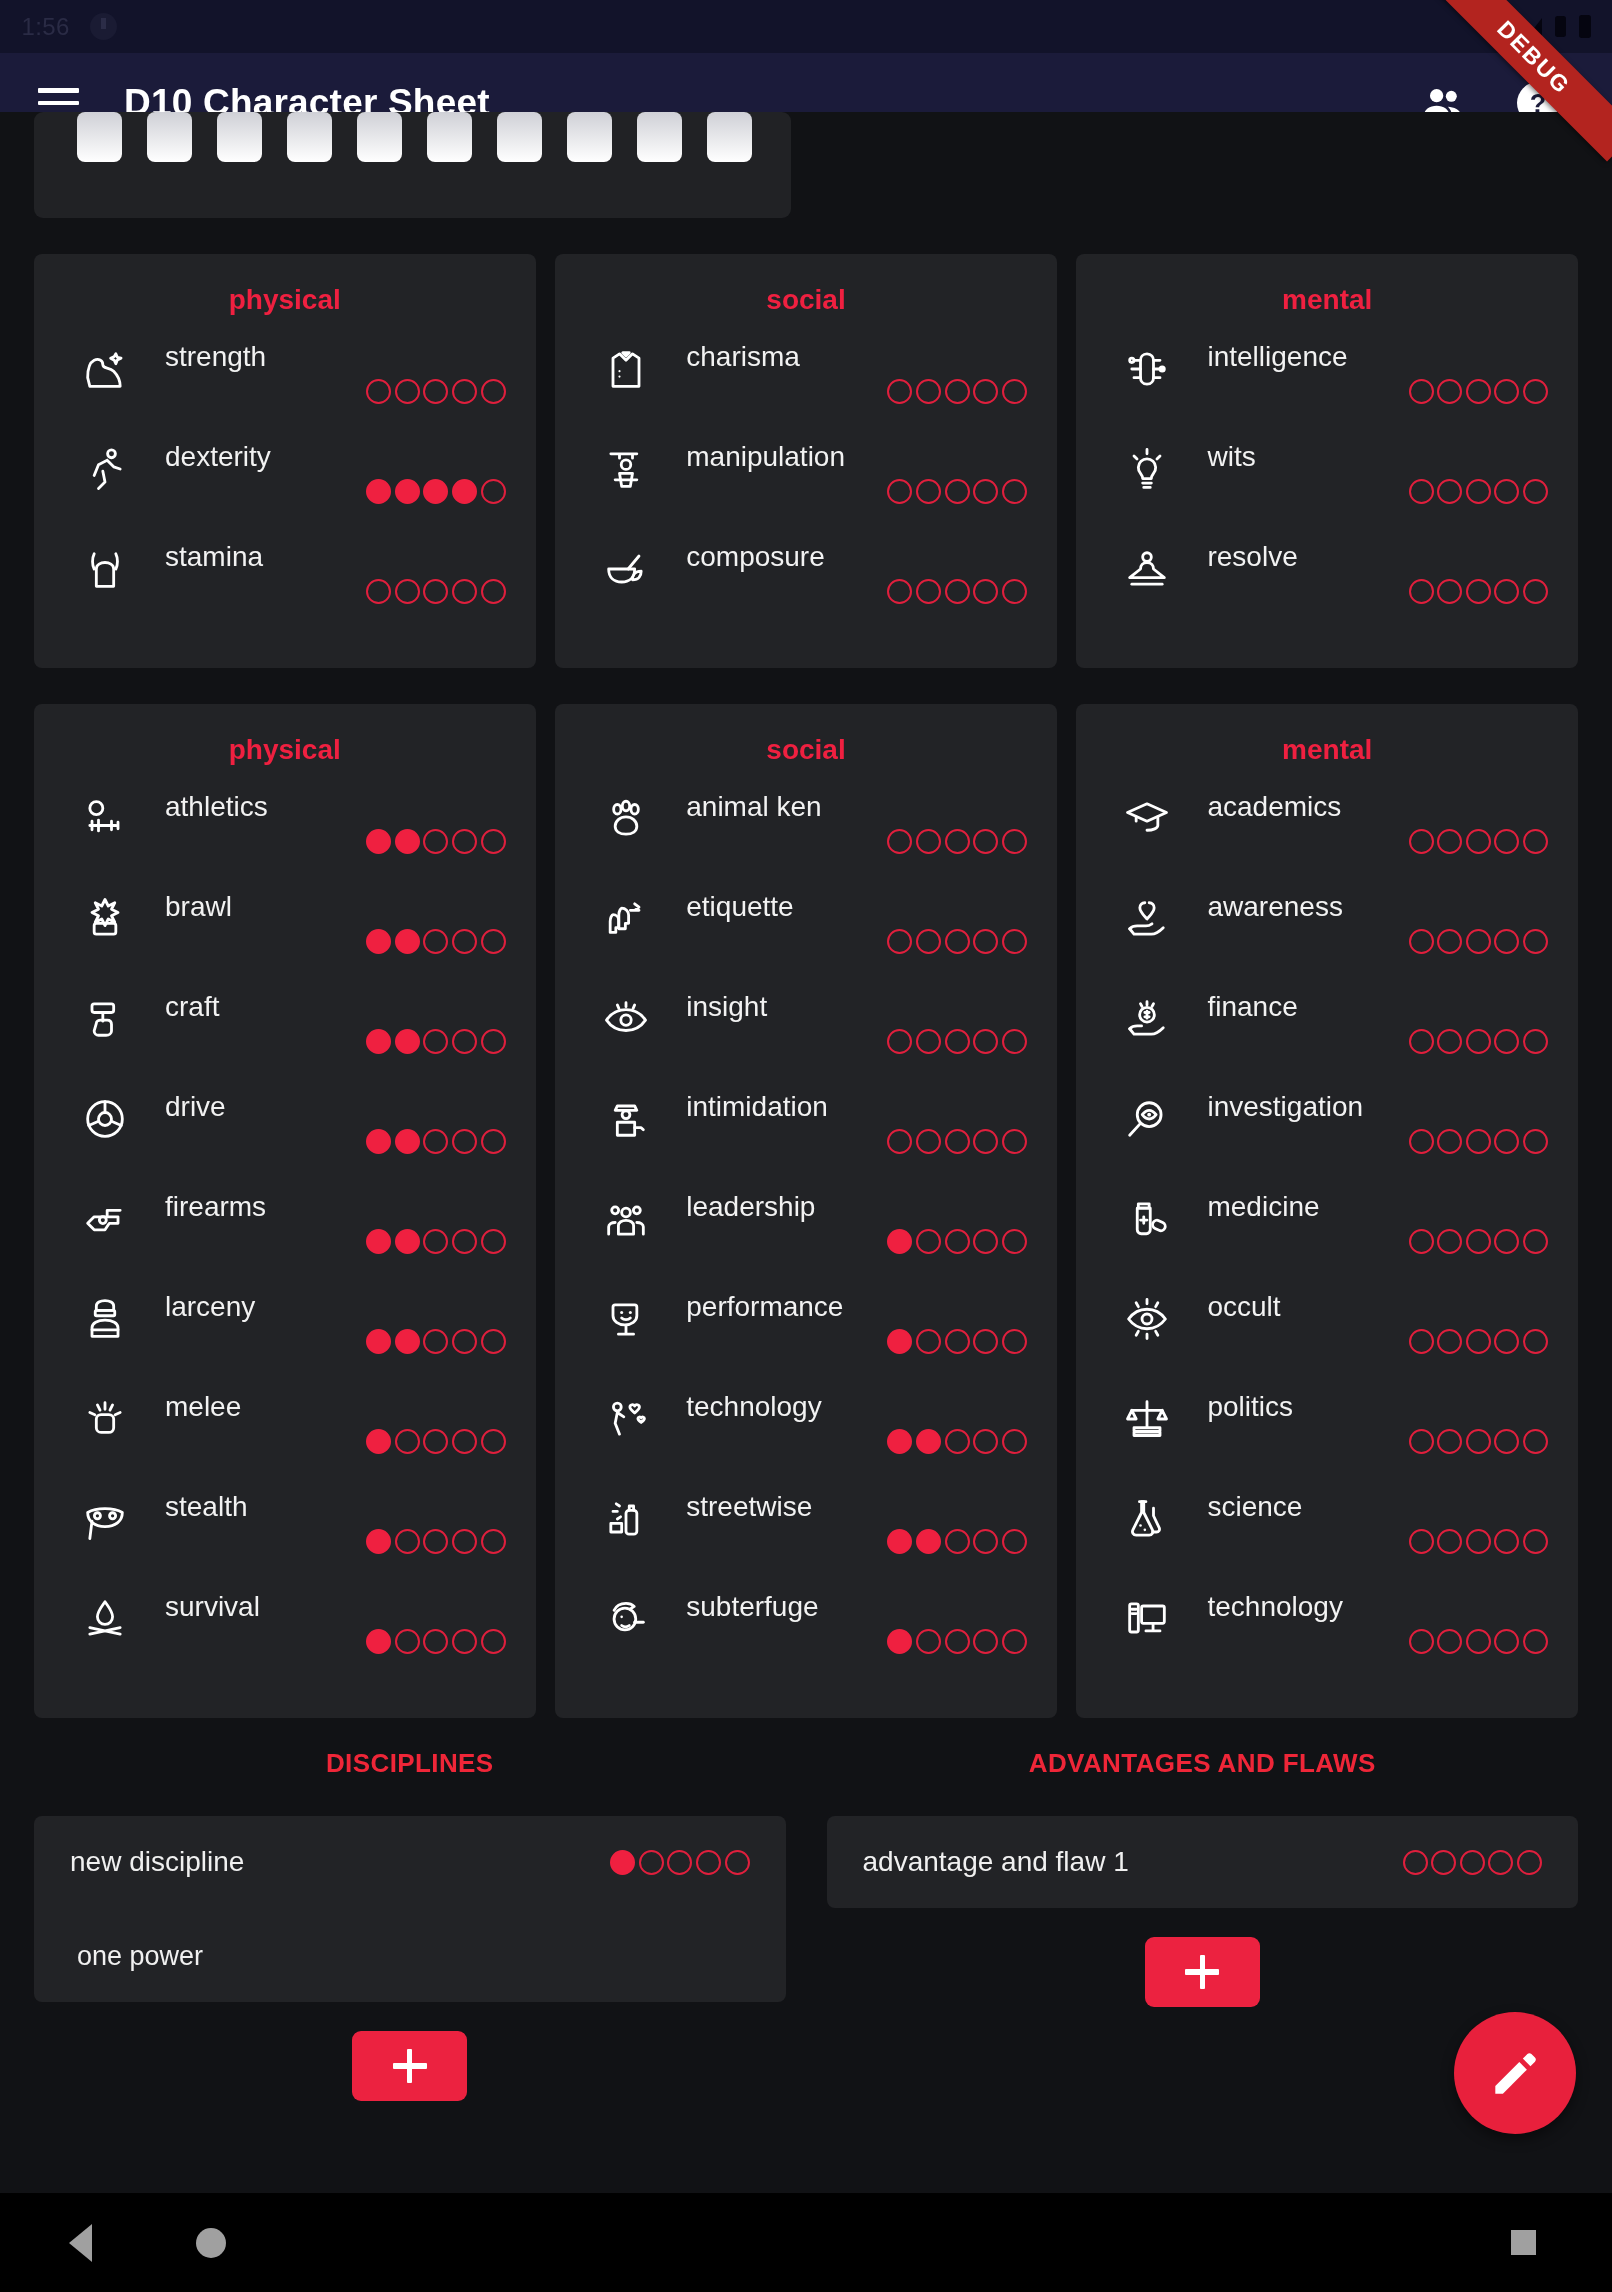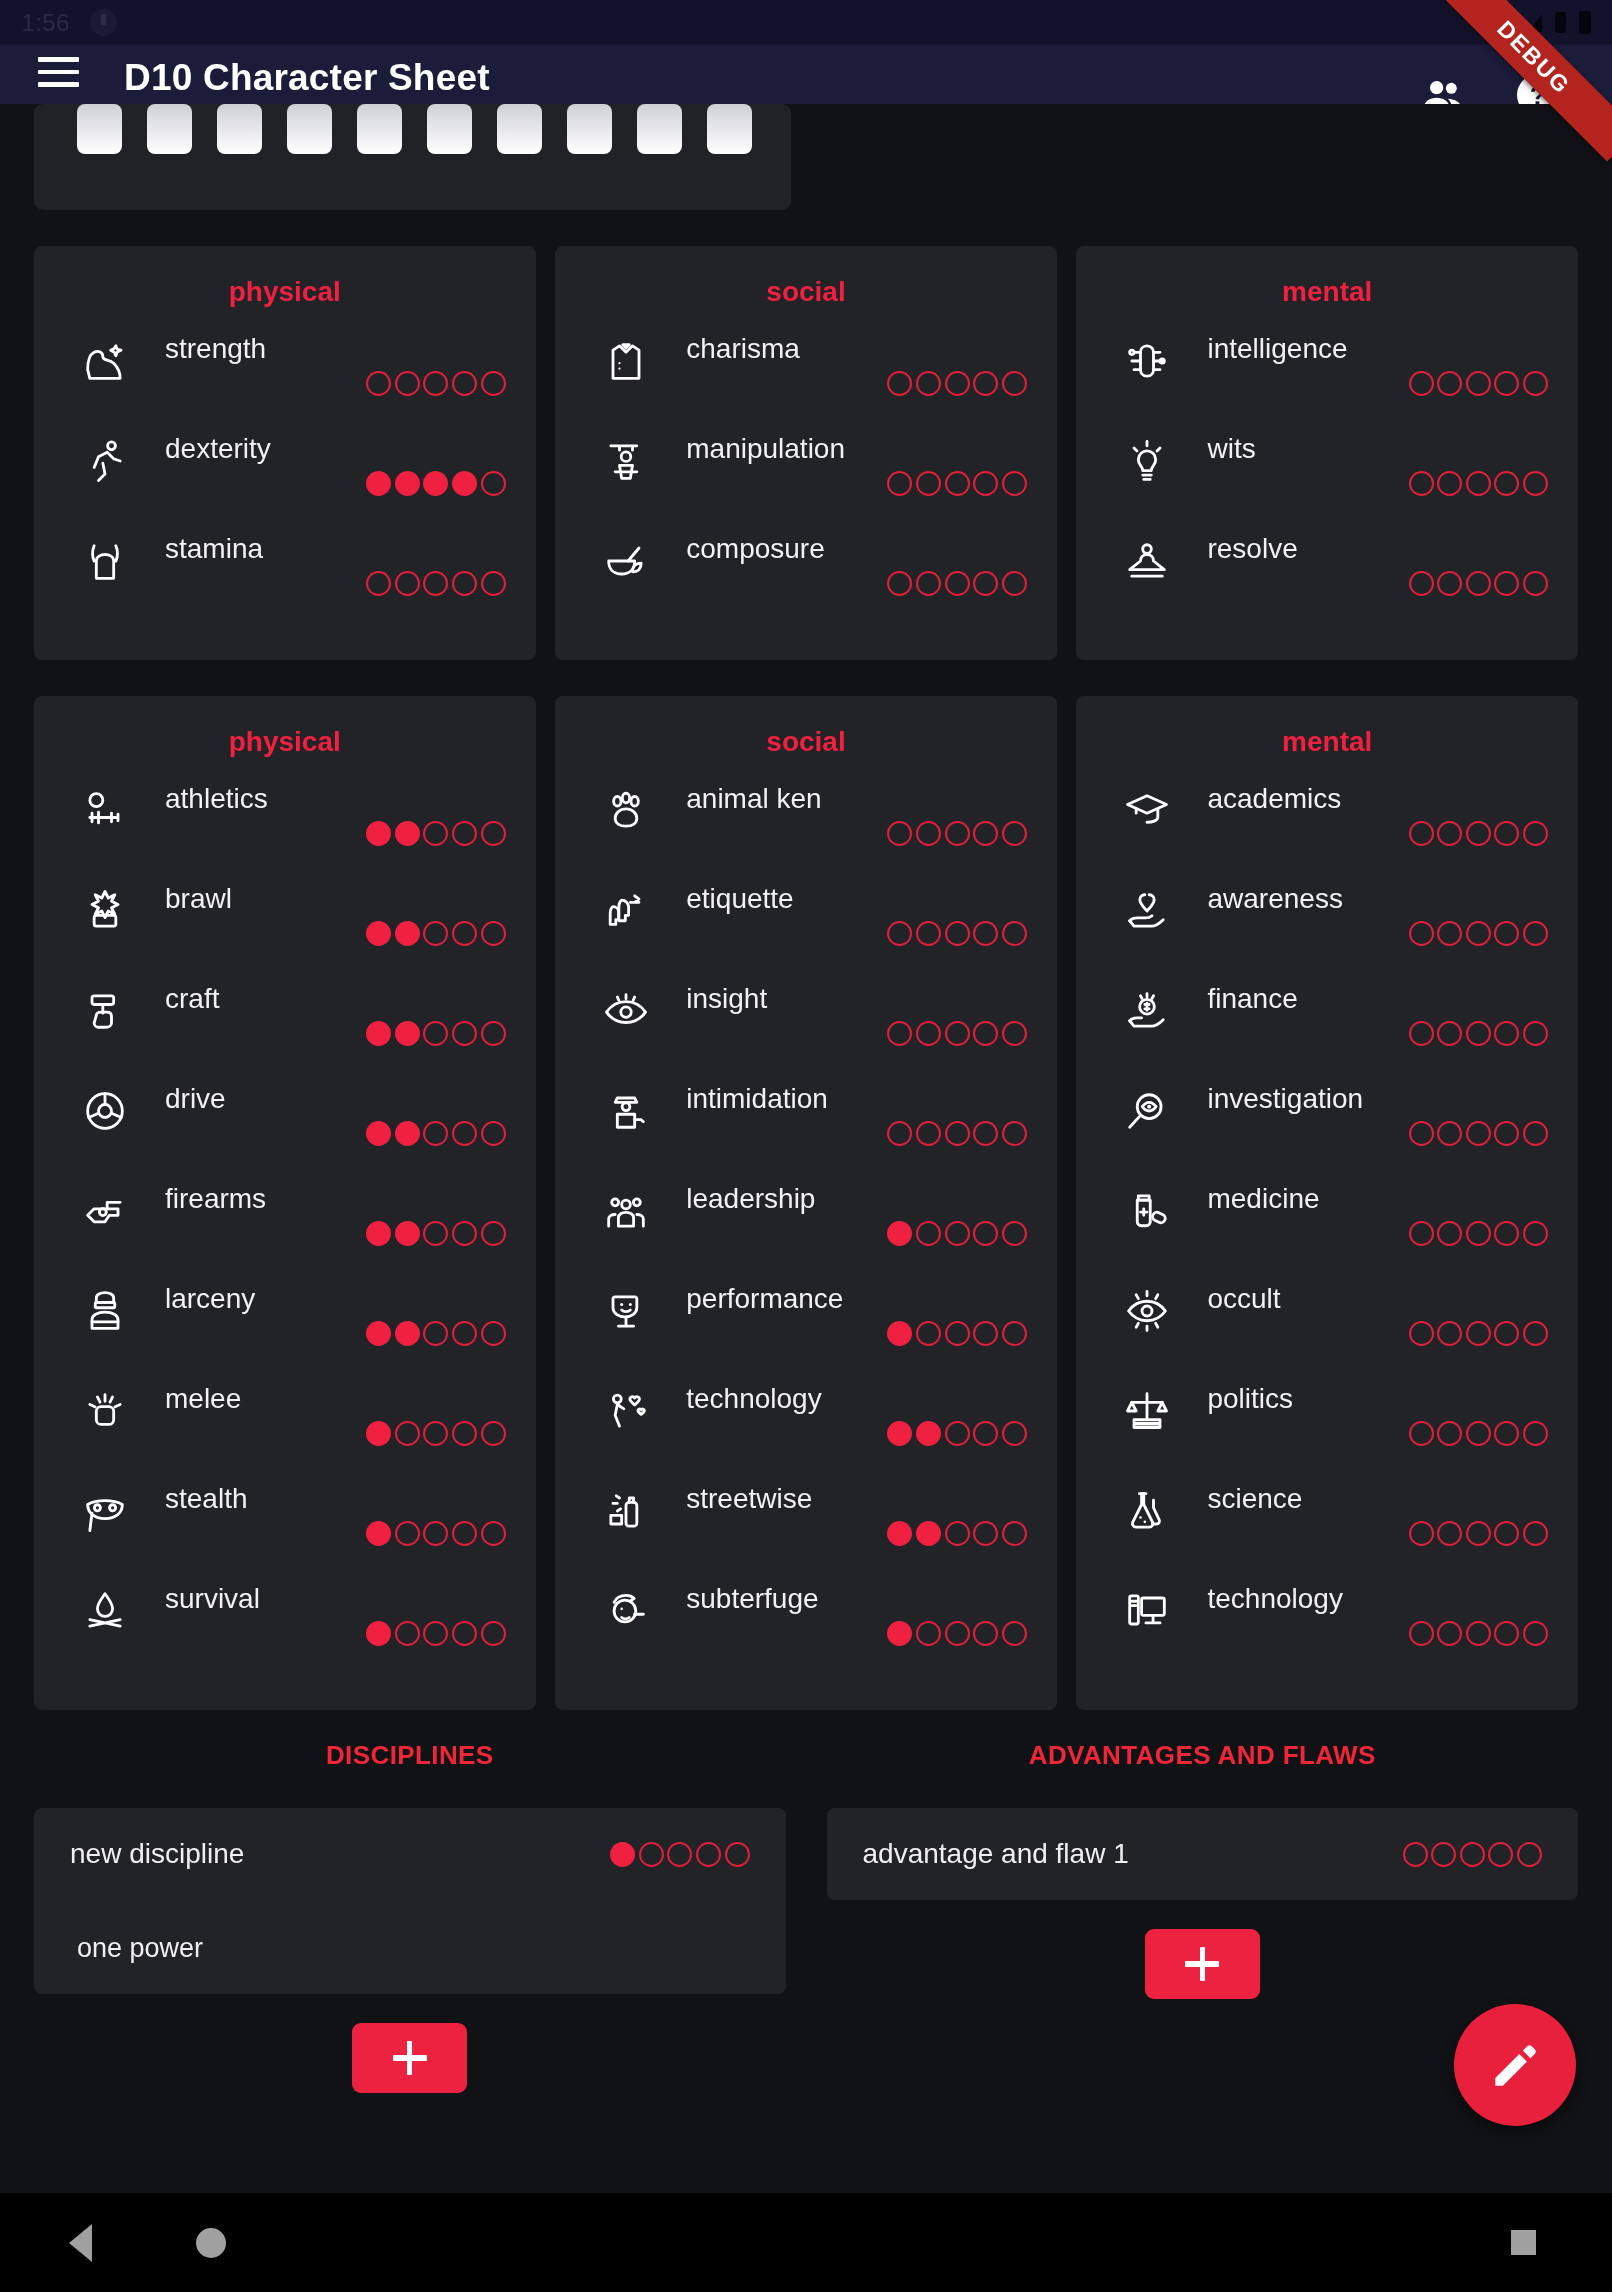--- a/index.html
+++ b/index.html
@@ -8,21 +8,21 @@
     width: 1612px;
     height: 2293px;
     background: #111215;
     font-family: "Liberation Sans", sans-serif;
     overflow: hidden;
   }
 
   
   .status-bar {
     position: relative;
-    height: 45px;
+    height: 53px;
     background: #12132a;
     display: flex;
     align-items: center;
     padding: 0 21.5px;
     overflow: hidden;
   }
   .status-time {
     color: #2a2b45;
     font-size: 24px;
     font-weight: 400;
@@ -74,20 +74,21 @@
     padding: 8px 0;
     z-index: 50;
     box-shadow: 0 1.8px 5.4px rgba(0,0,0,.5);
   }
 
   
   .app-bar {
     height: 100px;
     background: #1b1b3a;
     display: flex;
+    align-items: center;
     padding: 12px 38px;
     position: relative;
   }
   .hamburger {
     width: 41px;
     display: flex;
     flex-direction: column;
     gap: 8px;
     cursor: pointer;
   }

